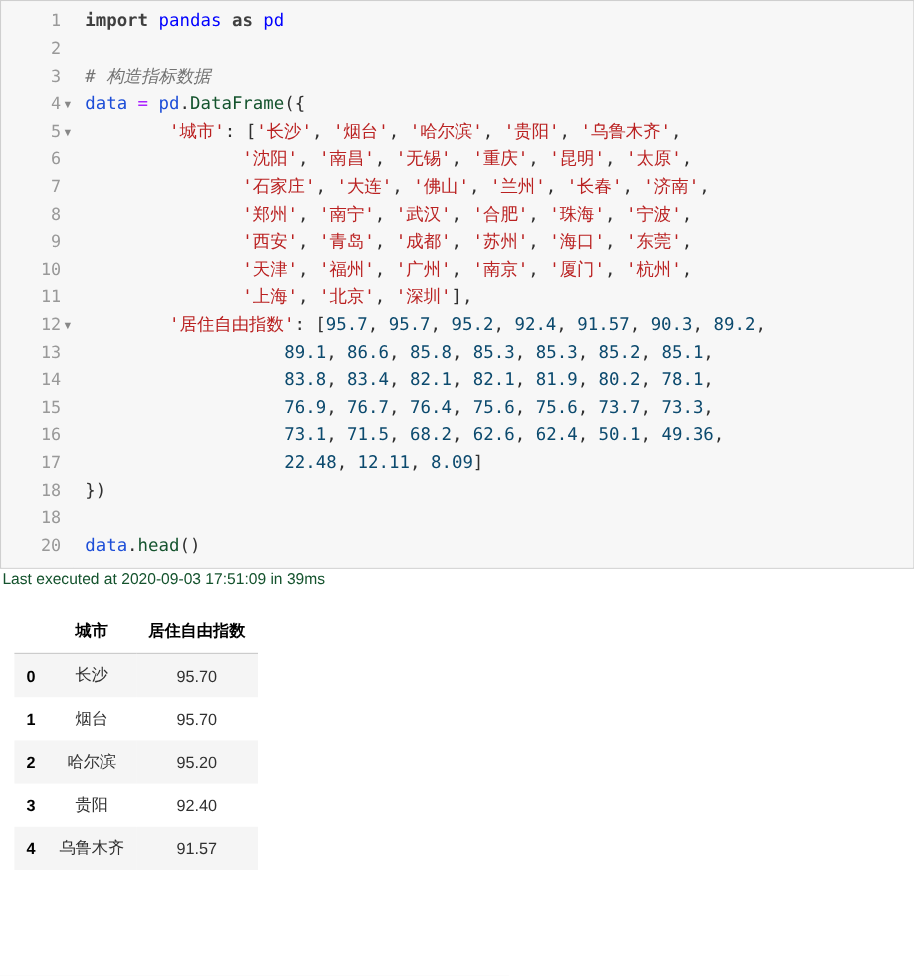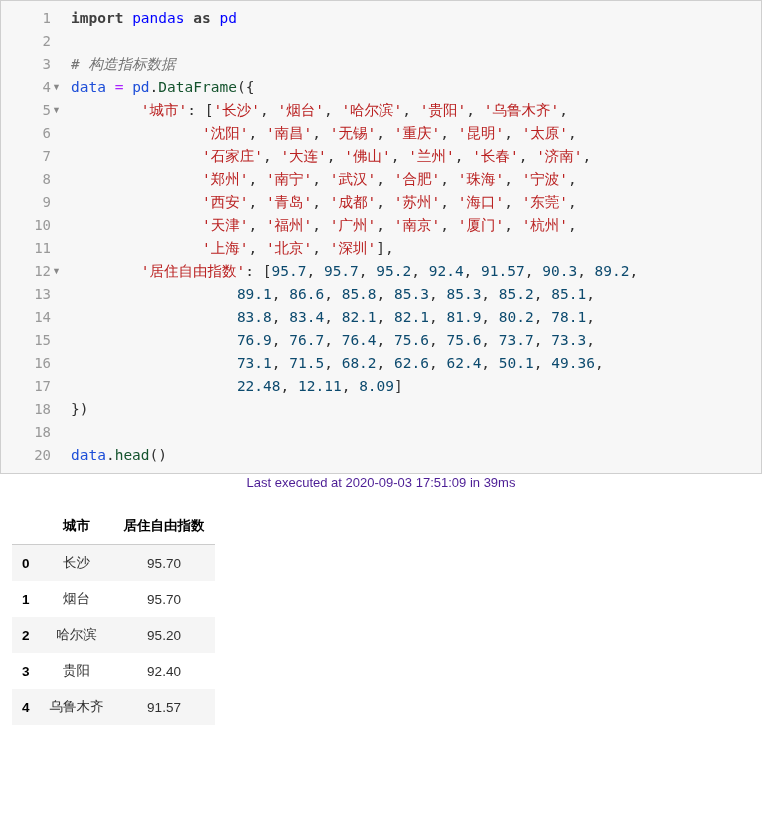--- a/index.html
+++ b/index.html
@@ -10,21 +10,21 @@
 .fold { position:absolute; left:-9px; color:#888; font-size:9px; font-family:sans-serif; }
 .k { color:#404040; font-weight:bold; }
 .nn { color:#0000ff; }
 .c { color:#737373; font-style:italic; }
 .s { color:#ba2121; }
 .p { color:#303030; }
 .o { color:#aa22ff; }
 .n { color:#1d4ed8; }
 .num { color:#0c4a6e; }
 .fn { color:#14532d; }
-.exec-info { font-family:Arial,sans-serif; font-size:13px; color:#4c1d95; padding:2px 13px; border-top:0; margin-top:-1px;text-align:center; }
+.exec-info { font-family:Arial,sans-serif; font-size:13px; color:#14532d; padding:2px 2px; border-top:0; margin-top:-1px; }
 .df-out { margin:16px 0 0 12px; font-family:Arial,"Microsoft YaHei",sans-serif; }
 .df-out table { border-collapse:collapse; font-size:13.5px; }
 .df-out th, .df-out td { padding:9px 10px; text-align:center; border:none; }
 .df-out thead th { border-bottom:1px solid #ccc; font-weight:bold; color:#000; }
 .df-out tbody th { border-right:0; font-weight:bold; color:#000; }
 .df-out thead th.corner { border-bottom:1px solid #ccc; }
 .df-out tbody tr:nth-child(odd) { background:#f5f5f5; }
 .df-out tbody tr:first-child td, .df-out tbody tr:first-child th { border-top:1px solid #ccc; }
 </style>
 </head>

